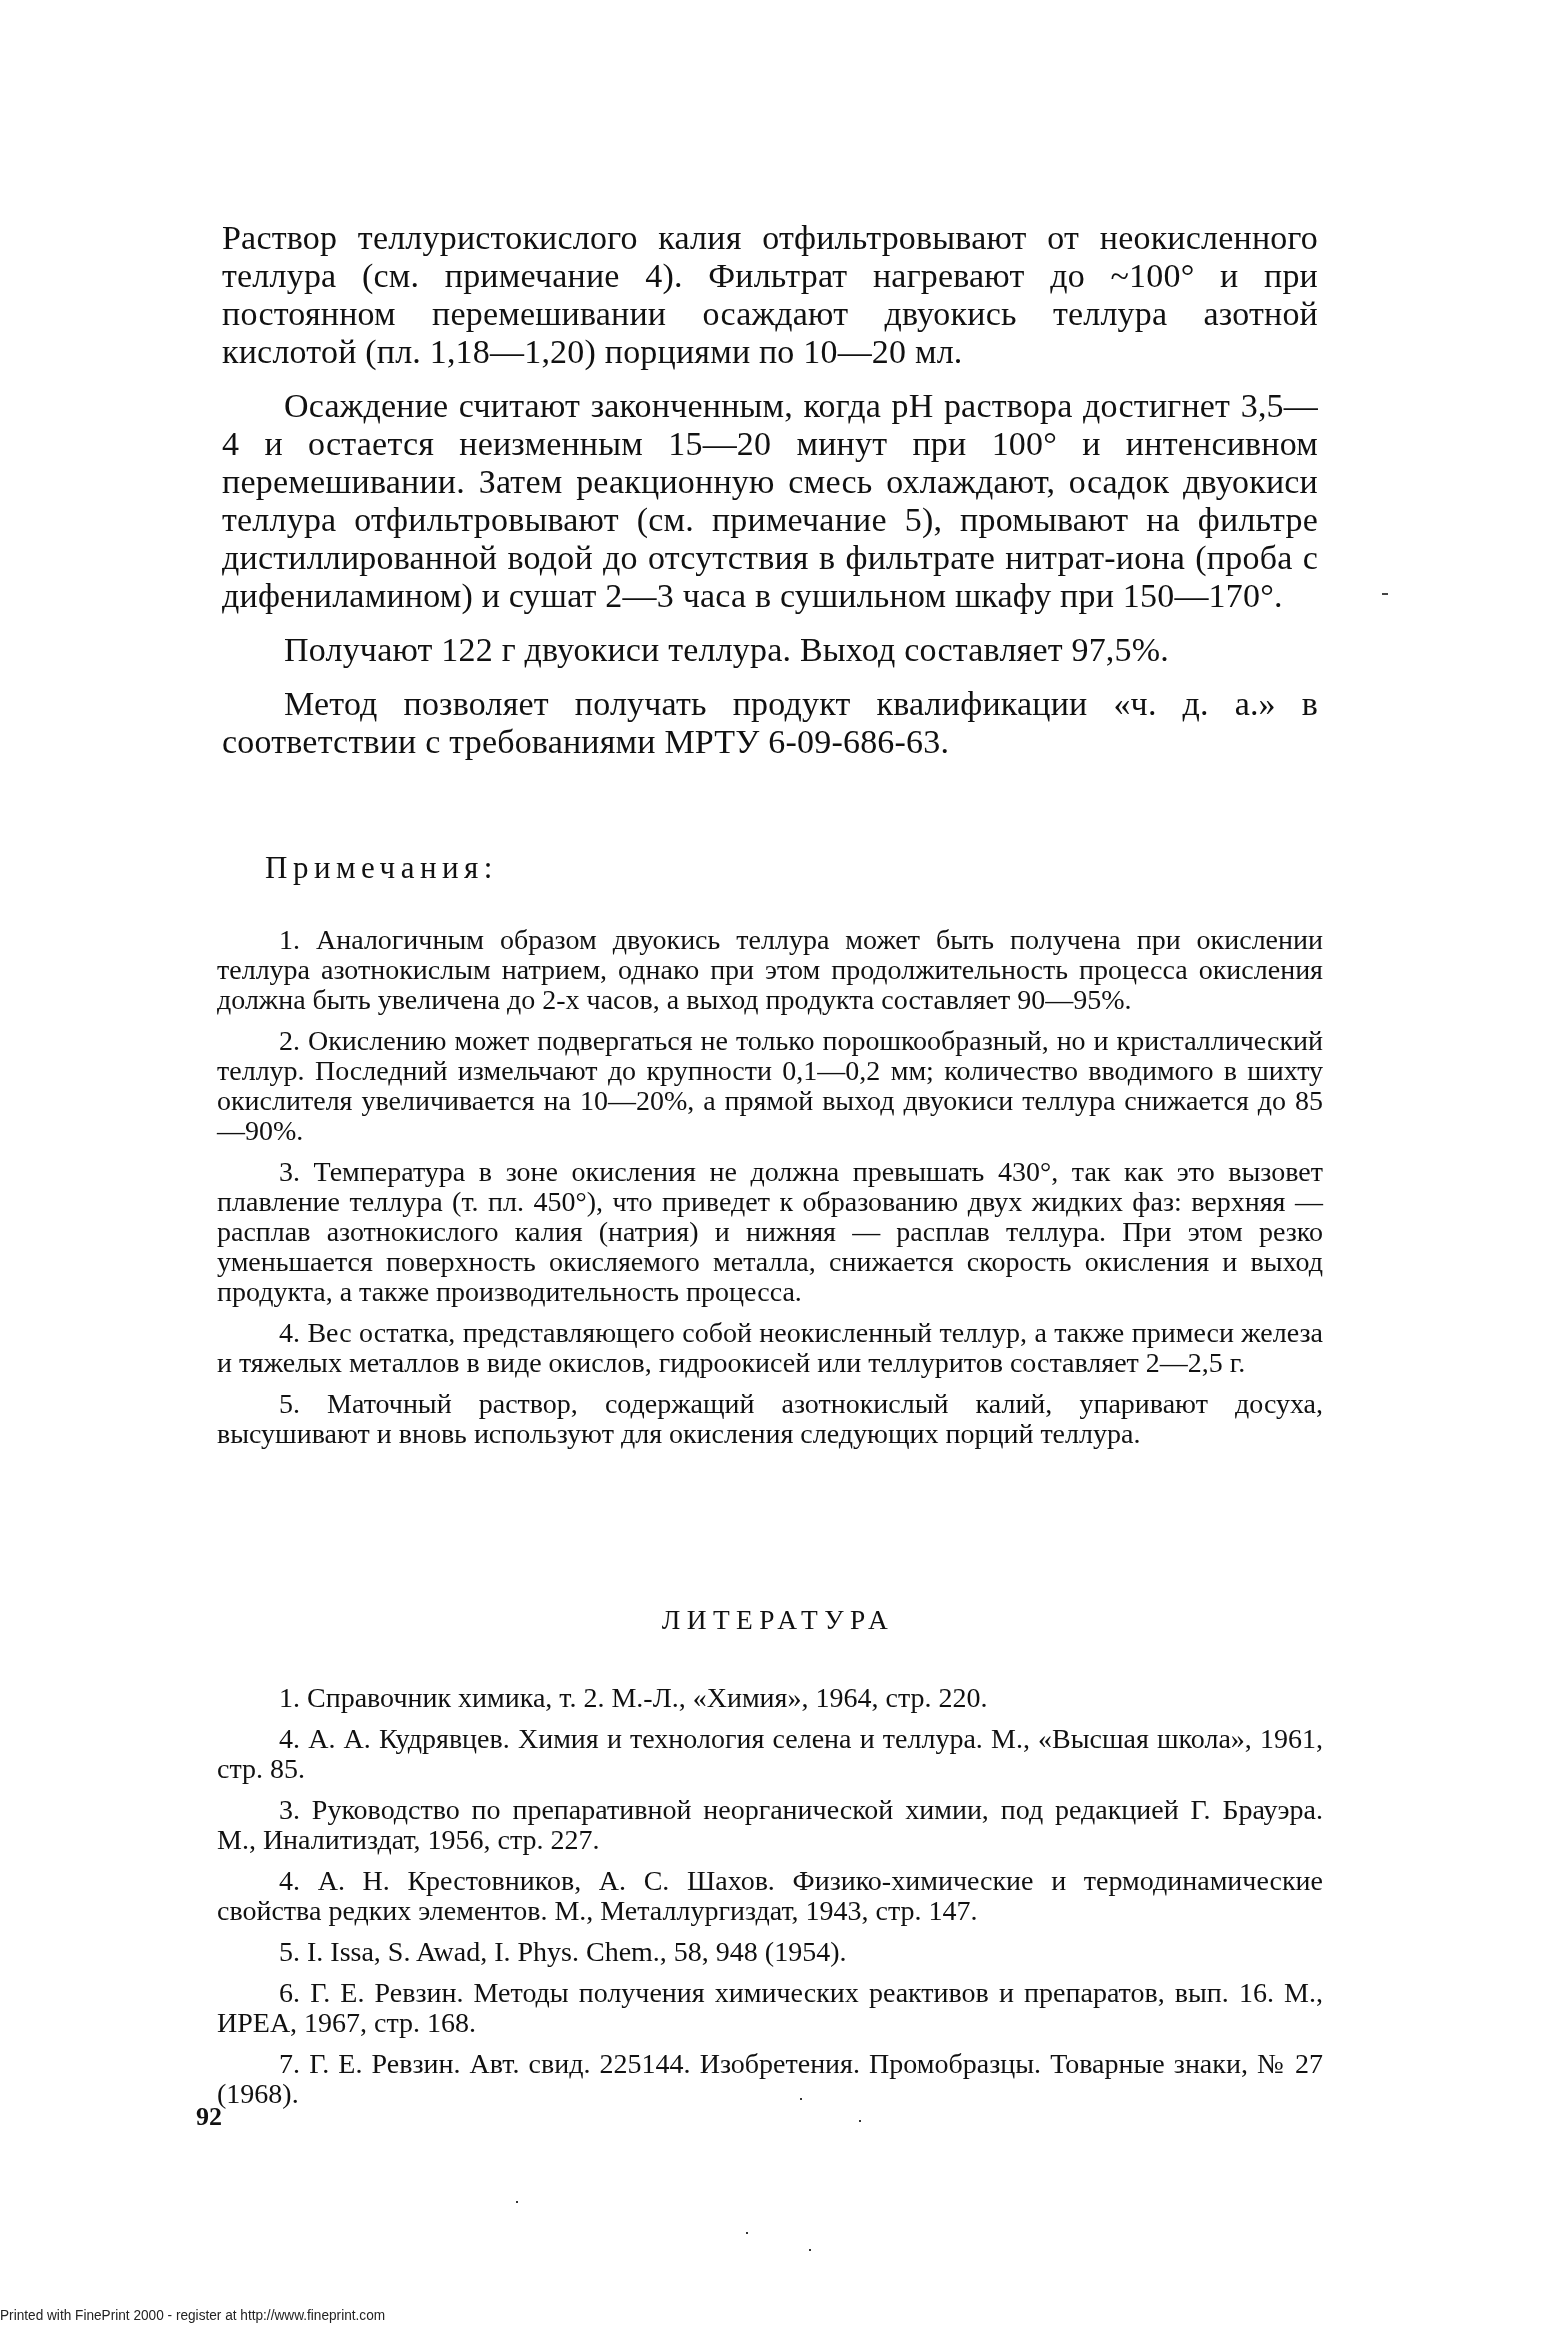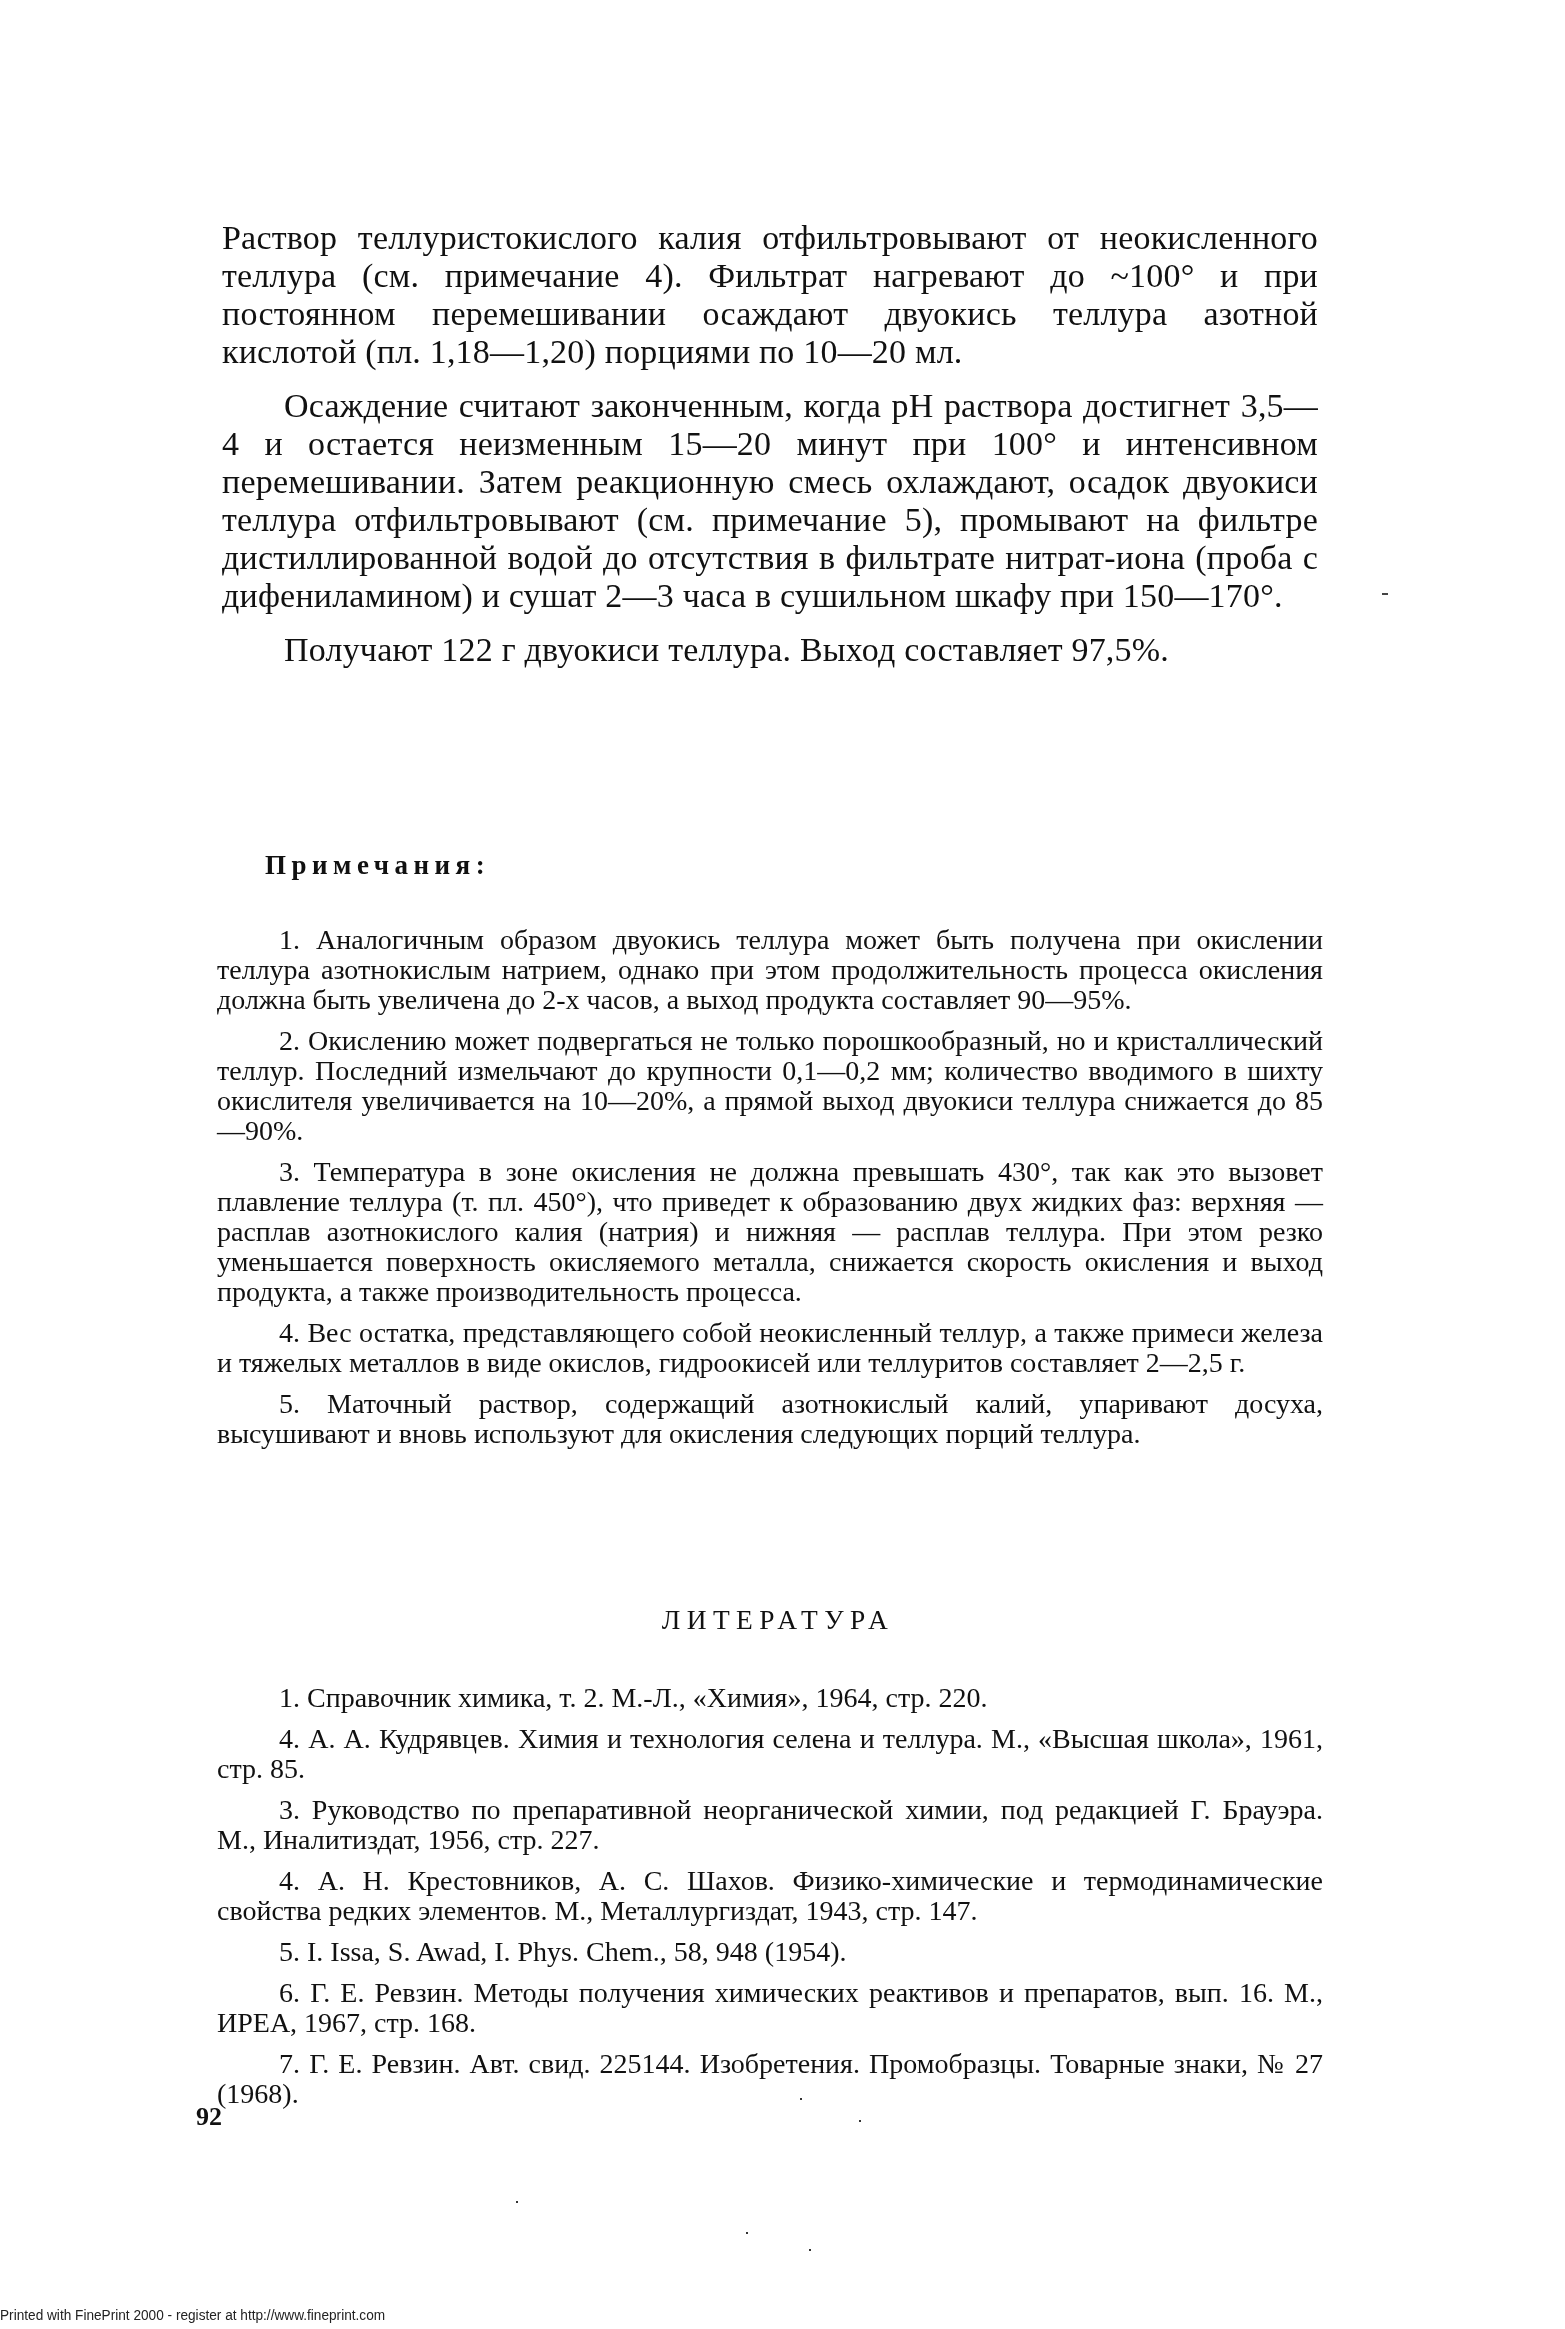--- a/index.html
+++ b/index.html
@@ -13,22 +13,22 @@
       margin: 16px;
       font-size: 34px;
       line-height: 38px;
       text-align: justify;
       text-align-last: left;
       letter-spacing: 0.2px;
     }
     .body-text p.indent { text-indent: 62px; }
     .notes-heading {
       position: absolute; left: 265px; top: 850px;
-      font-size: 27px; letter-spacing: 5.5px; margin: 0;
-      font-weight: bold;
+      font-size: 31px; letter-spacing: 5.5px; margin: 0;
+      font-weight: normal;
     }
     .notes { position: absolute; left: 206px; top: 914px; width: 1128px; }
     .notes p, .refs p {
       margin: 11px;
       font-size: 28px;
       line-height: 30px;
       text-align: justify;
       text-indent: 62px;
     }
     .refs-heading {
@@ -50,20 +50,21 @@
     .speck { position: absolute; width: 1.8px; height: 1.8px; background: #333; }
     .dash-mark { position: absolute; left: 1382px; top: 593px; width: 5.5px; height: 1.8px; background: #444; }
   </style>
 </head>
 <body>
 
 <div class="page body-text">
   <p>Раствор теллуристокислого калия отфильтровывают от неокисленного теллура (см. примечание 4). Фильтрат нагревают до ~100° и при постоянном перемешивании осаждают двуокись теллура азотной кислотой (пл. 1,18—1,20) порциями по 10—20 мл.</p>
   <p class="indent">Осаждение считают законченным, когда pH раствора достигнет 3,5—4 и остается неизменным 15—20 минут при 100° и интенсивном перемешивании. Затем реакционную смесь охлаждают, осадок двуокиси теллура отфильтровывают (см. примечание 5), промывают на фильтре дистиллированной водой до отсутствия в фильтрате нитрат-иона (проба с дифениламином) и сушат 2—3 часа в сушильном шкафу при 150—170°.</p>
   <p class="indent">Получают 122 г двуокиси теллура. Выход составляет 97,5%.</p>
+  <p class="indent">Метод позволяет получать продукт квалификации «ч. д. а.» в соответствии с требованиями МРТУ 6-09-686-63.</p>
 </div>
 
 <h3 class="notes-heading">Примечания:</h3>
 
 <div class="notes">
   <p>1. Аналогичным образом двуокись теллура может быть получена при окислении теллура азотнокислым натрием, однако при этом продолжительность процесса окисления должна быть увеличена до 2-х часов, а выход продукта составляет 90—95%.</p>
   <p>2. Окислению может подвергаться не только порошкообразный, но и кристаллический теллур. Последний измельчают до крупности 0,1—0,2 мм; количество вводимого в шихту окислителя увеличивается на 10—20%, а прямой выход двуокиси теллура снижается до 85—90%.</p>
   <p>3. Температура в зоне окисления не должна превышать 430°, так как это вызовет плавление теллура (т. пл. 450°), что приведет к образованию двух жидких фаз: верхняя — расплав азотнокислого калия (натрия) и нижняя — расплав теллура. При этом резко уменьшается поверхность окисляемого металла, снижается скорость окисления и выход продукта, а также производительность процесса.</p>
   <p>4. Вес остатка, представляющего собой неокисленный теллур, а также примеси железа и тяжелых металлов в виде окислов, гидроокисей или теллуритов составляет 2—2,5 г.</p>
   <p>5. Маточный раствор, содержащий азотнокислый калий, упаривают досуха, высушивают и вновь используют для окисления следующих порций теллура.</p>

